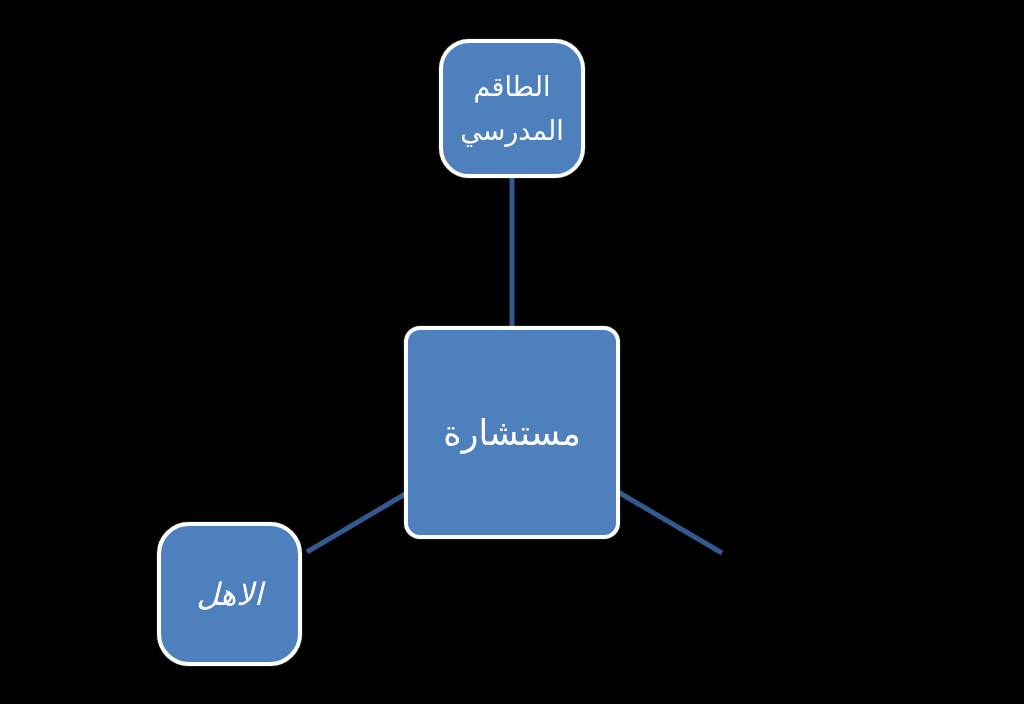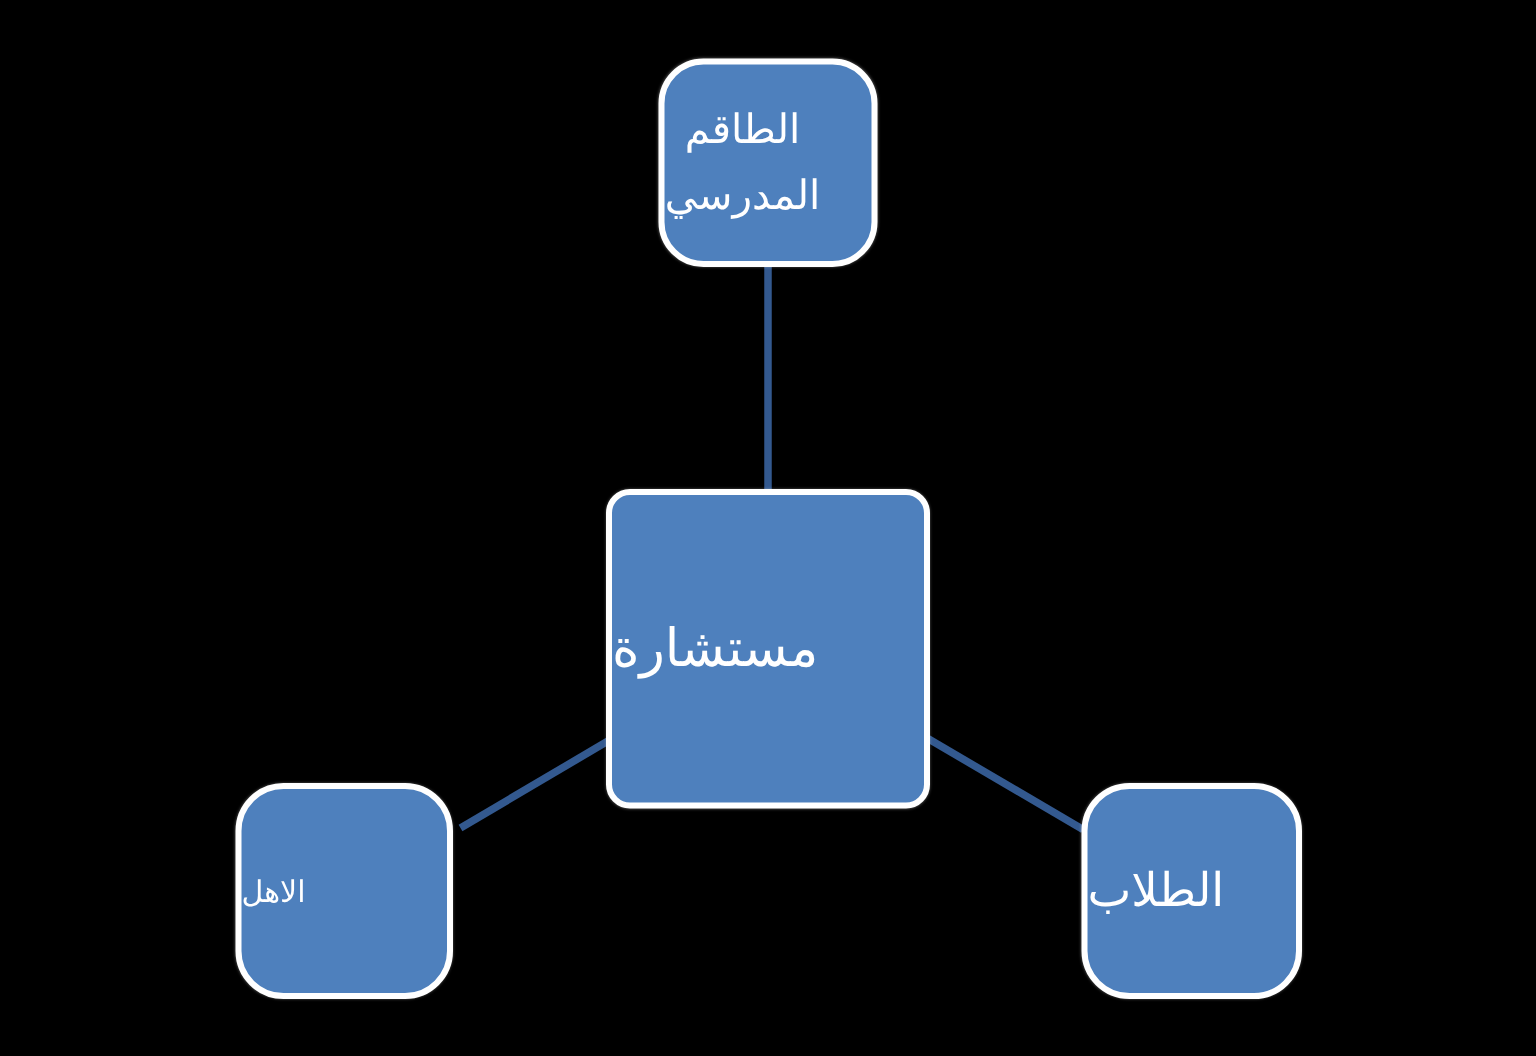--- a/index.html
+++ b/index.html
@@ -27,21 +27,21 @@
     stroke-width: 5;
   }
   .node {
     position: absolute;
     z-index: 2;
     box-sizing: border-box;
     background: #4e80bd;
     border: 4px solid #ffffff;
     display: flex;
     align-items: center;
-    justify-content: flex-end;
+    justify-content: center;
     text-align: center;
     color: #ffffff;
     direction: rtl;
     box-shadow: 0 0 2px rgba(255,255,255,0.35);
   }
   .node .label {
     display: block;
     white-space: normal;
   }
   .node-top {
@@ -63,21 +63,22 @@
     height: 213px;
     border-radius: 16px;
     font-size: 35px;
   }
   .node-bottom-left {
     left: 157px;
     top: 522px;
     width: 145px;
     height: 144px;
     border-radius: 32px;
-    font-size: 20px;
+    font-size: 31px;
+    font-style: italic;
   }
   .node-bottom-right {
     left: 721px;
     top: 522px;
     width: 147px;
     height: 144px;
     border-radius: 32px;
     font-size: 31px;
   }
 </style>
@@ -97,17 +98,14 @@
   </div>
 
   <div class="node node-center">
     <span class="label">مستشارة</span>
   </div>
 
   <div class="node node-bottom-left">
     <span class="label">الاهل</span>
   </div>
 
-  <div class="node node-bottom-right">
-    <span class="label">الطلاب</span>
-  </div>
 
 </div>
 
 </body></html>

